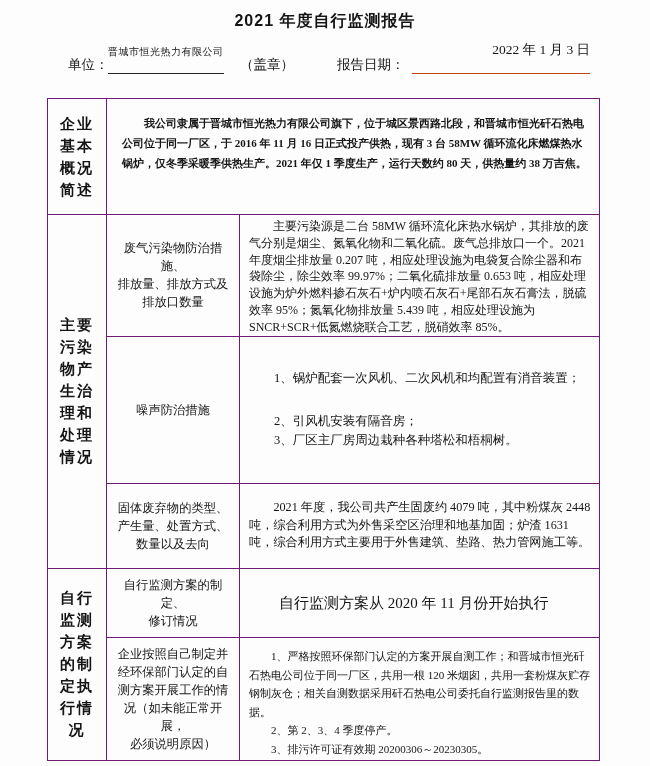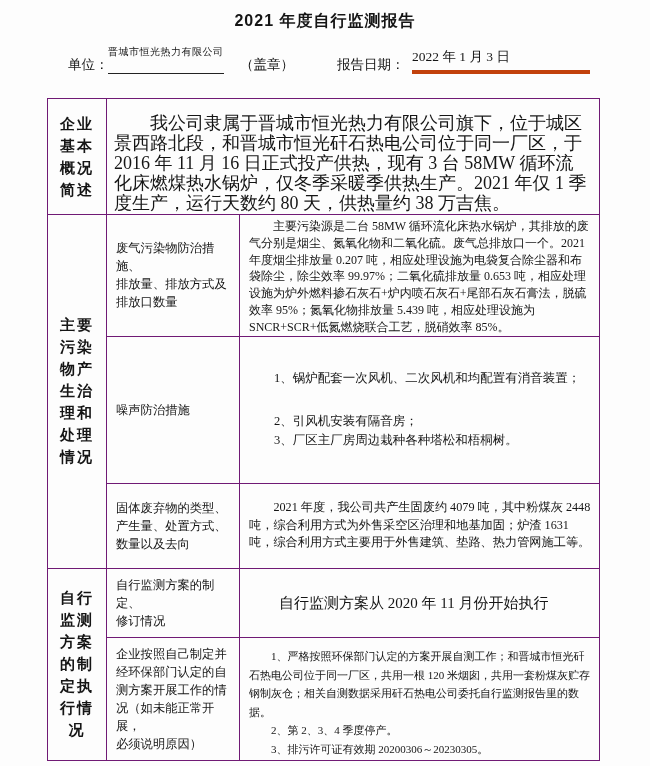--- a/index.html
+++ b/index.html
@@ -13,42 +13,42 @@
     text-align:center; font-weight:bold; font-size:16px; letter-spacing:1px;
     font-family:"Liberation Sans","DejaVu Sans",sans-serif;
   }
   .info-row { position:absolute; top:50px; left:0; width:650px; height:24px; font-size:13.5px; }
   .info-row span { position:absolute; bottom:0; white-space:nowrap; }
   .unit-lbl  { left:68px; }
   .unit-name { left:108px; font-size:10px; letter-spacing:0.5px;
                border-bottom:1px solid #222; padding-bottom:14px; }
   .seal      { left:240px; }
   .date-lbl  { left:337px; }
-  .date-val  { left:412px; width:178px; text-align:left;
-               border-bottom:4px solid #c2410c; padding-bottom:4px; }
+  .date-val  { left:412px; width:178px; text-align:right;
+               border-bottom:1px solid #c2410c; padding-bottom:14px; }
 
   table.report {
     position:absolute; top:98px; left:47px; width:552px;
     border-collapse:collapse; table-layout:fixed;
   }
   td { border:1px solid #701a75; vertical-align:middle; padding:0; overflow:hidden; }
   tr.r1 { height:116px; } tr.r2 { height:118px; } tr.r3 { height:147px; }
   tr.r4 { height:85px;  } tr.r5 { height:69px;  } tr.r6 { height:123px; }
 
   td.sec {
     font-family:"Liberation Sans","DejaVu Sans",sans-serif;
     font-weight:bold; font-size:15px; line-height:22px; letter-spacing:2px;
     text-align:center; white-space:pre-line;
   }
   td.sub {
-    font-size:12.3px; line-height:18px; white-space:pre-line;
+    font-size:12.3px; line-height:18px; text-align:center; white-space:pre-line;
     padding:0 9px;
   }
   td.content p { margin:0; text-indent:2em; }
-  td.cellA    { vertical-align:top; padding:14px 12px 0 7px; font-size:18px;   line-height:20px; }
+  td.cellA    { vertical-align:top; padding:14px 12px 0 15px; font-size:11px;   line-height:20px;font-weight:bold; }
   td.cellGas  { vertical-align:top; padding:3px 8px 0 9px;   font-size:12px;   line-height:16.8px; }
   td.cellNoise{ padding:0 8px 0 9px; font-size:12.5px; line-height:19px; }
   td.cellNoise p.gap { margin-bottom:24px; }
   td.cellSolid{ padding:0 8px 0 9px; font-size:12.2px; line-height:17.5px; }
   td.cellPlan { padding:0 8px 0 9px; font-size:15px; line-height:18px; }
   td.cellExec { padding:8px 8px 0 9px; font-size:11px; line-height:18.5px; }
 </style>
 </head>
 <body>
 

